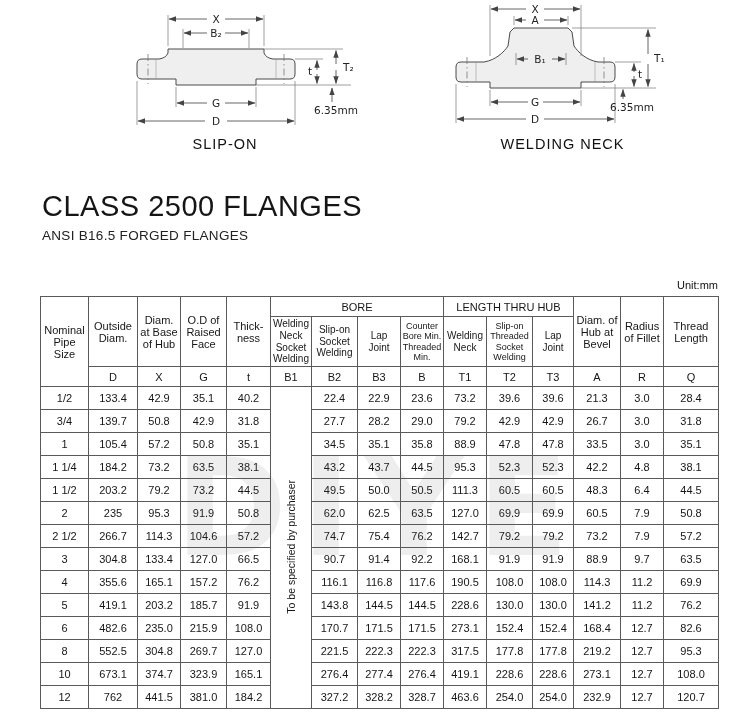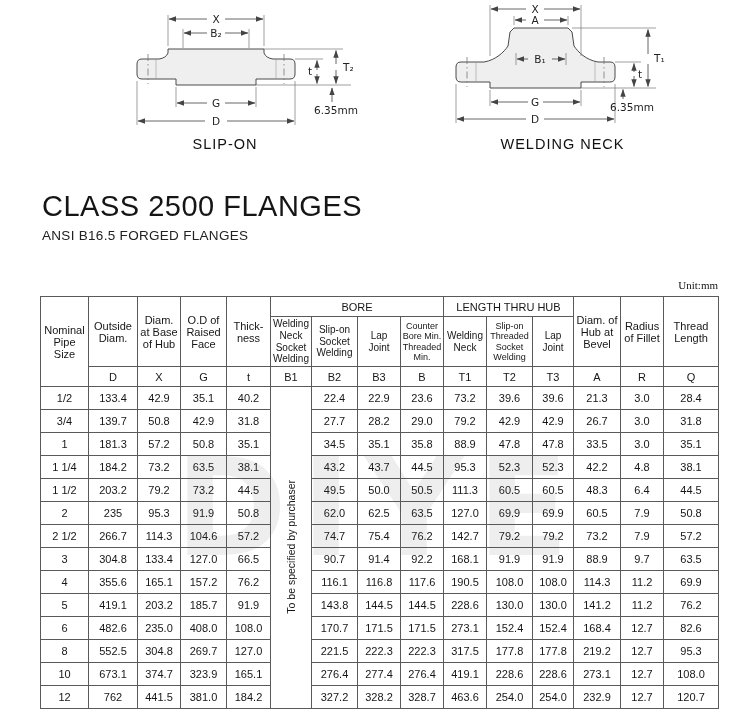--- a/index.html
+++ b/index.html
@@ -3,21 +3,21 @@
 <meta charset="utf-8">
 <style>
   html,body{margin:0;padding:0;background:#fff;}
   #page{position:relative;width:730px;height:721px;background:#fff;overflow:hidden;
         font-family:"Liberation Sans",sans-serif;color:#111;}
   .diagram-label{position:absolute;font-size:14.5px;letter-spacing:1px;color:#111;text-align:center;}
   #slipon-label{left:60px;top:136px;width:330px;text-align:center;}
   #wn-label{left:450px;top:136px;width:225px;}
   #title{position:absolute;left:42px;top:190px;font-size:29px;letter-spacing:.5px;color:#151515;}
   #subtitle{position:absolute;left:42px;top:228px;font-size:13.5px;letter-spacing:.3px;color:#222;}
-  #unit{position:absolute;left:40px;top:279px;width:678px;text-align:right;font-size:11px;color:#111;font-family:Liberation Serif, serif;}
+  #unit{position:absolute;left:40px;top:279px;width:678px;text-align:right;font-size:11px;color:#111;}
   #tablewrap{position:absolute;left:40px;top:296px;}
   table{border-collapse:collapse;table-layout:fixed;width:678px;}
   th,td{border:1px solid #5a5a5a;text-align:center;vertical-align:middle;
         padding:0 1px;font-weight:normal;color:#161616;overflow:hidden;}
   tr.grp th{height:19px;font-size:11px;}
   tr.desc th{height:49px;font-size:10px;line-height:1.18;}
   tr.desc th.sm{font-size:9px;line-height:1.15;margin-left:32px;}
   tr.letters th{height:19px;font-size:11px;}
   td{font-size:11px;height:22px;}
   td.b1-note{vertical-align:middle;}
@@ -243,21 +243,21 @@
             <td>29.0</td>
             <td>79.2</td>
             <td>42.9</td>
             <td>42.9</td>
             <td>26.7</td>
             <td>3.0</td>
             <td>31.8</td>
           </tr>
           <tr>
             <td>1</td>
-            <td>181.3</td>
+            <td>105.4</td>
             <td>57.2</td>
             <td>50.8</td>
             <td>35.1</td>
             <td>34.5</td>
             <td>35.1</td>
             <td>35.8</td>
             <td>88.9</td>
             <td>47.8</td>
             <td>47.8</td>
             <td>33.5</td>
@@ -373,21 +373,21 @@
             <td>130.0</td>
             <td>130.0</td>
             <td>141.2</td>
             <td>11.2</td>
             <td>76.2</td>
           </tr>
           <tr>
             <td>6</td>
             <td>482.6</td>
             <td>235.0</td>
-            <td>408.0</td>
+            <td>215.9</td>
             <td>108.0</td>
             <td>170.7</td>
             <td>171.5</td>
             <td>171.5</td>
             <td>273.1</td>
             <td>152.4</td>
             <td>152.4</td>
             <td>168.4</td>
             <td>12.7</td>
             <td>82.6</td>

